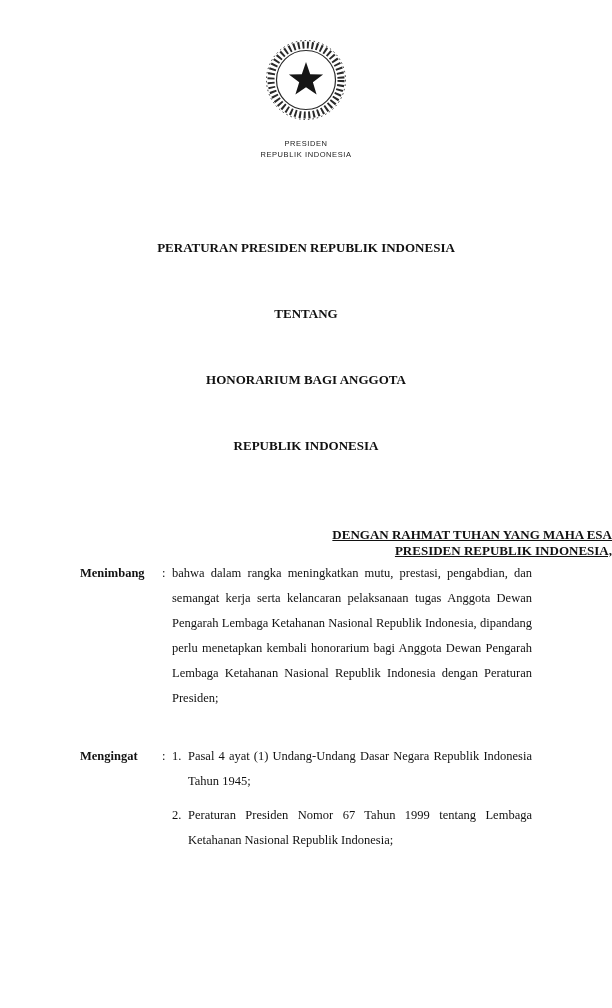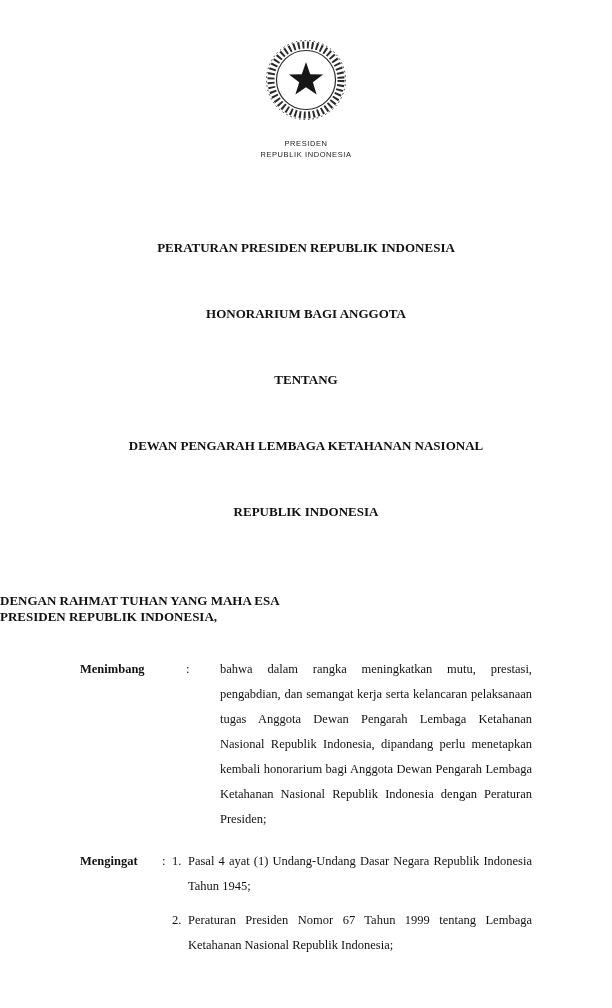--- a/index.html
+++ b/index.html
@@ -14,27 +14,27 @@
   .seal-caption {
     margin-top: 11px;
     font-family: "Liberation Sans", "DejaVu Sans", sans-serif;
     font-size: 7.5px; letter-spacing: 0.6px; line-height: 1.45; color: #222;
   }
   .title-block {
     margin-top: 32px; text-align: center; font-weight: bold;
     font-size: 13px; line-height: 22px; white-space: pre-wrap;
   }
   .center-bold {
-    text-align: left; font-weight: bold; font-size: 13px; white-space: pre-wrap;
+    text-align: right; font-weight: bold; font-size: 13px; white-space: pre-wrap; text-decoration: underline;
   }
   .grace { margin-top: 26px; }
   .authority { }
   .content { padding: 0 80px; font-size: 12.5px; line-height: 25px; }
-  .row { display: grid; grid-template-columns: 82px 10px 1fr; margin-top: 17px; }
-  .row.first { margin-top: 32px; gap: 24px; }
+  .row { display: grid; grid-template-columns: 82px 10px 1fr; margin-top: 33px; }
+  .row.first { margin-top: 2px; }
   .label { font-weight: bold; }
   .colon { text-align: left; }
   .text-just { text-align: justify; }
   .num-item { display: grid; grid-template-columns: 16px 1fr; }
   .num-item + .num-item { margin-top: 9px; }
 </style>
 </head>
 <body>
 
 <div class="page">
@@ -49,23 +49,22 @@
       <polygon fill="#161616" points="44,26 48.2,38.2 61.1,38.4 50.9,46.2 54.6,58.6 44,51.2 33.4,58.6 37.2,46.2 26.9,38.4 39.8,38.2"></polygon>
     </svg>
     <div class="seal-caption">
       <div>PRESIDEN</div>
       <div>REPUBLIK INDONESIA</div>
     </div>
   </header>
 
   <div class="title-block">
     <div>PERATURAN PRESIDEN REPUBLIK INDONESIA</div>
+    <div>TENTANG</div>
     <div>HONORARIUM BAGI ANGGOTA</div>
-    <div>TENTANG</div>
-    <div>DEWAN PENGARAH LEMBAGA KETAHANAN NASIONAL</div>
     <div>REPUBLIK INDONESIA</div>
   </div>
 
   <div class="center-bold grace">DENGAN RAHMAT TUHAN YANG MAHA ESA</div>
   <div class="center-bold authority">PRESIDEN REPUBLIK INDONESIA,</div>
 
   <main class="content">
 
     <section class="row first">
       <div class="label">Menimbang</div>

